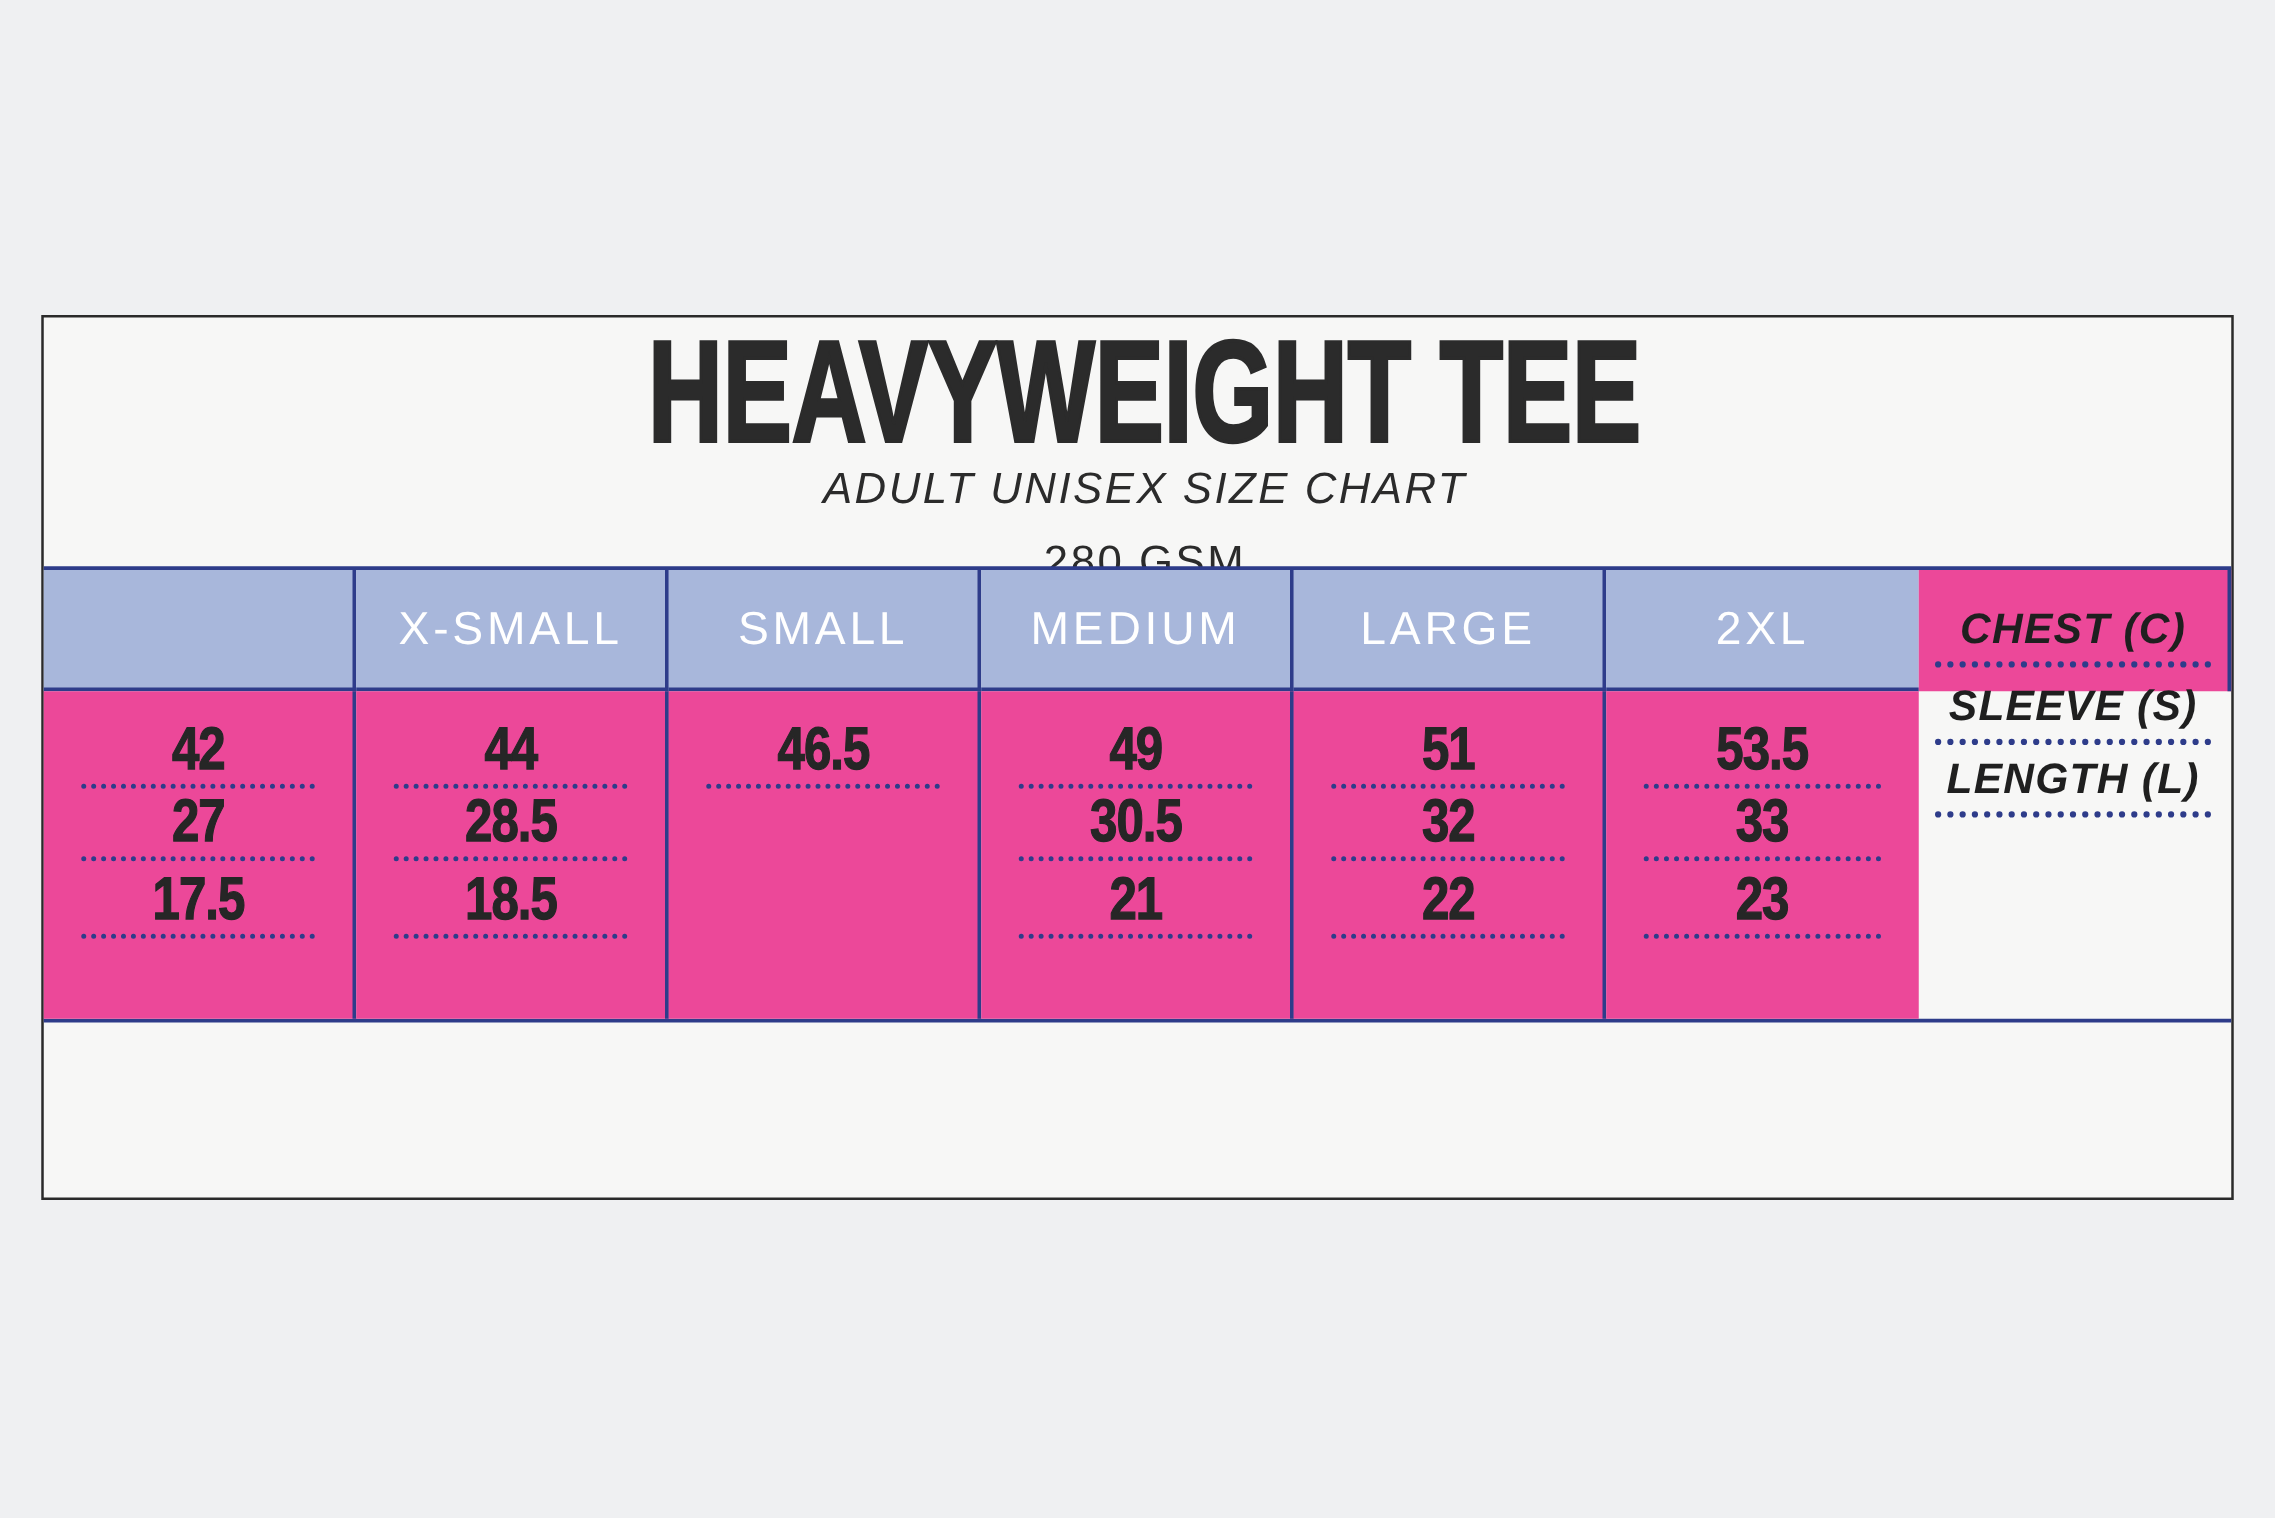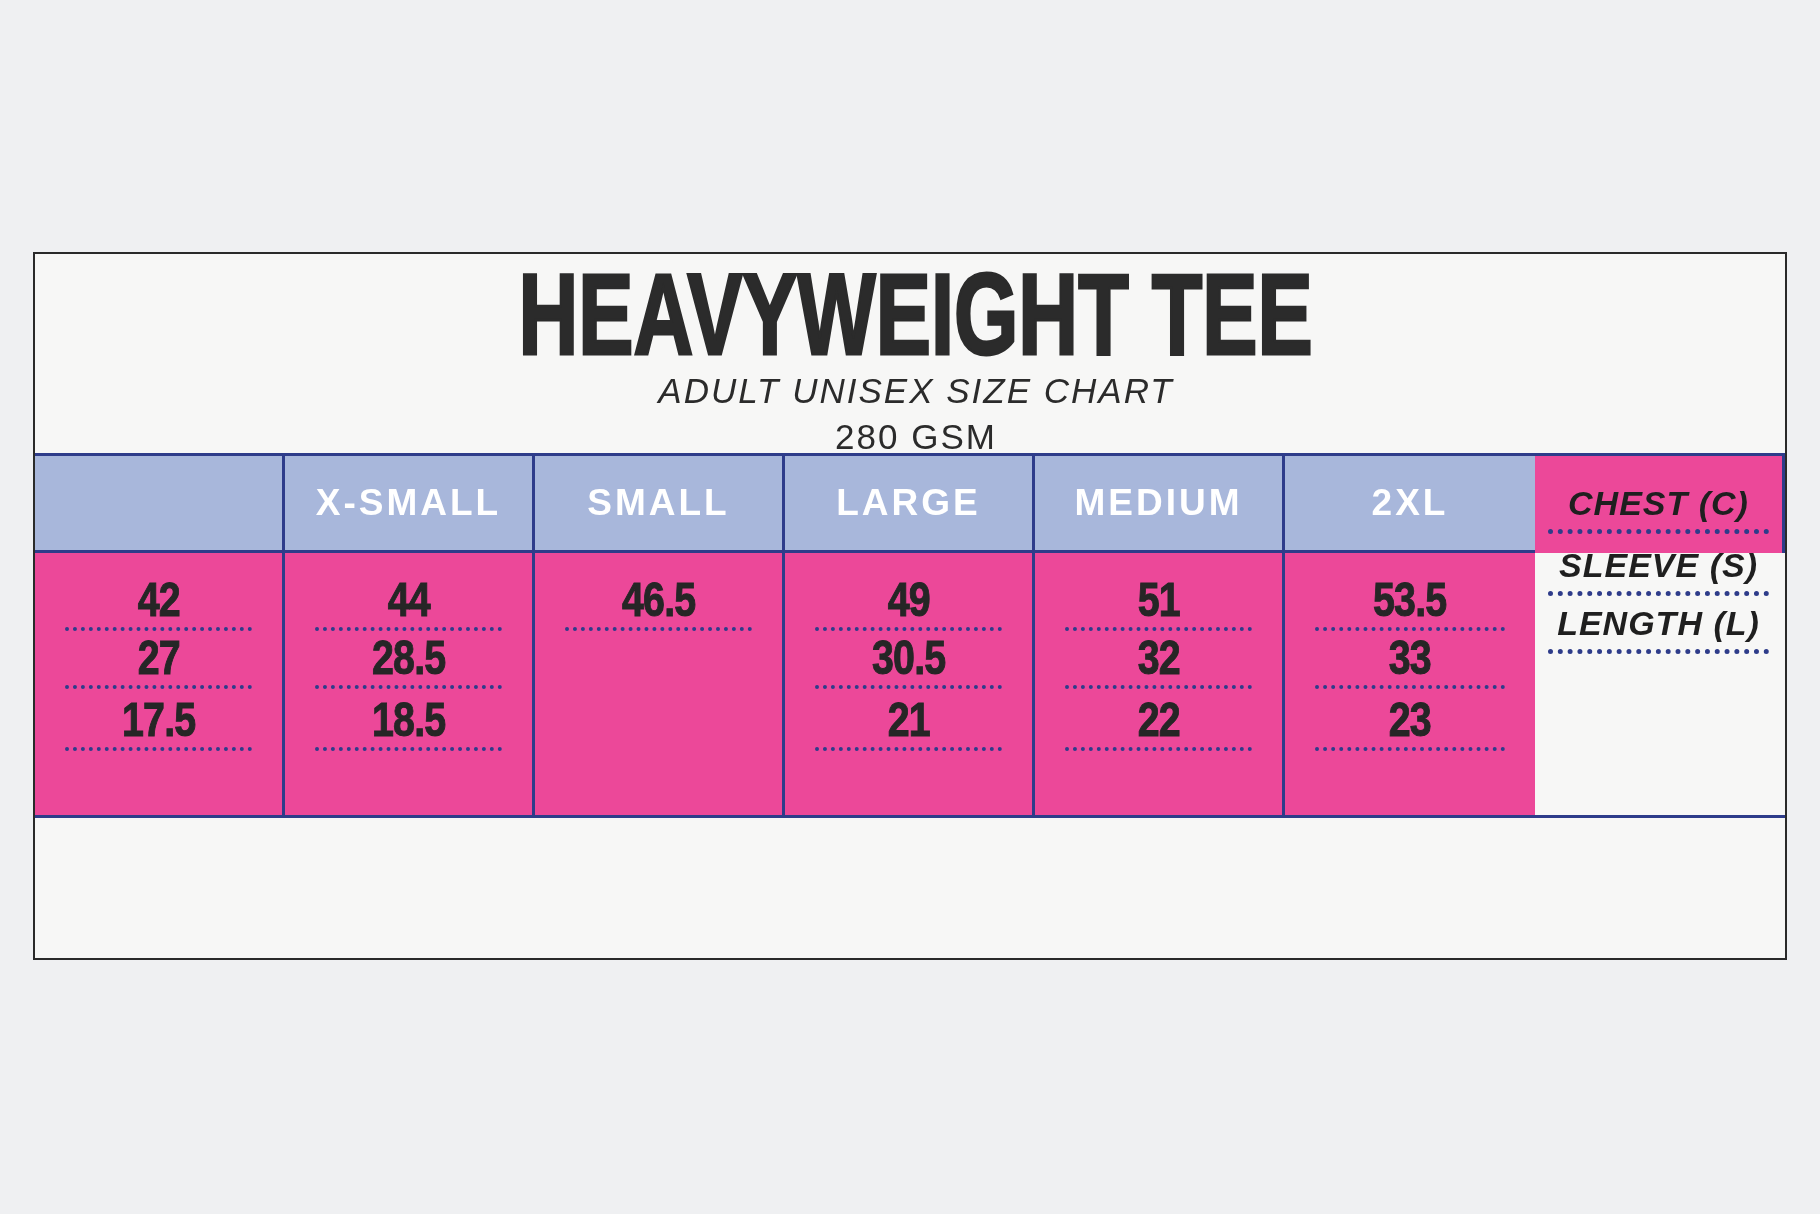--- a/index.html
+++ b/index.html
@@ -41,41 +41,41 @@
   .subtitle {
     font-size: 35px;
     letter-spacing: 2px;
     margin-top: 2px;
     color: #2b2b2b;
     font-style: italic;
   }
   .gsm {
     font-size: 35px;
     letter-spacing: 2px;
-    margin-top: 6px;
+    margin-top: 19px;
     color: #2b2b2b;
   }
   
   .size-table {
     position: absolute;
     left: 0; right: 0;
     top: 199px; height: 365px;
     display: grid;
     grid-template-columns: repeat(7, 1fr);
     grid-template-rows: 97px 1fr;
     border-top: 3px solid #2e3c8a;
     border-bottom: 3px solid #2e3c8a;
   }
   .th {
     background: #a8b7db;
     border-right: 3px solid #2e3c8a;
     border-bottom: 3px solid #2e3c8a;
     display: flex; align-items: center; justify-content: center;
     color: #ffffff;
-    font-weight: bold;
+    font-weight: normal;
     font-size: 37px;
     letter-spacing: 3px;
     white-space: nowrap;
   }
   .th.last { border-right: none; }
   .td {
     background: #ec4899;
     border-right: 3px solid #2e3c8a;
     padding-top: 4px;
   }
@@ -138,22 +138,22 @@
     <div><span class="main-title">HEAVYWEIGHT TEE</span></div>
     <div class="subtitle">ADULT UNISEX SIZE CHART</div>
     <div class="gsm">280 GSM</div>
   </div>
 
   <div class="size-table">
 
     <div class="th"></div>
     <div class="th">X-SMALL</div>
     <div class="th">SMALL</div>
+    <div class="th">MEDIUM</div>
     <div class="th">LARGE</div>
-    <div class="th">MEDIUM</div>
     <div class="th last">2XL</div>
 
     <div class="td labels">
       <div class="cell-line">
         <span class="row-label">CHEST (C)</span>
       </div>
       <div class="cell-line l3">
         <span class="row-label">SLEEVE (S)</span>
       </div>
       <div class="cell-line l2">

